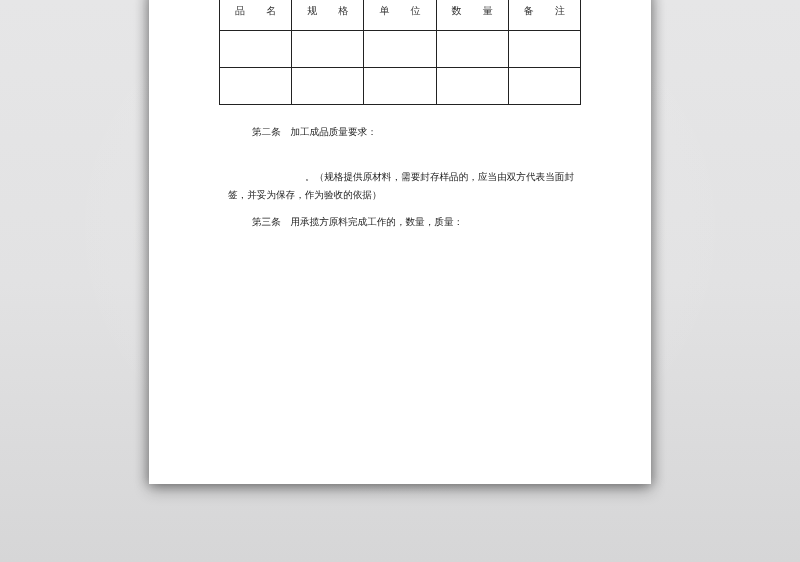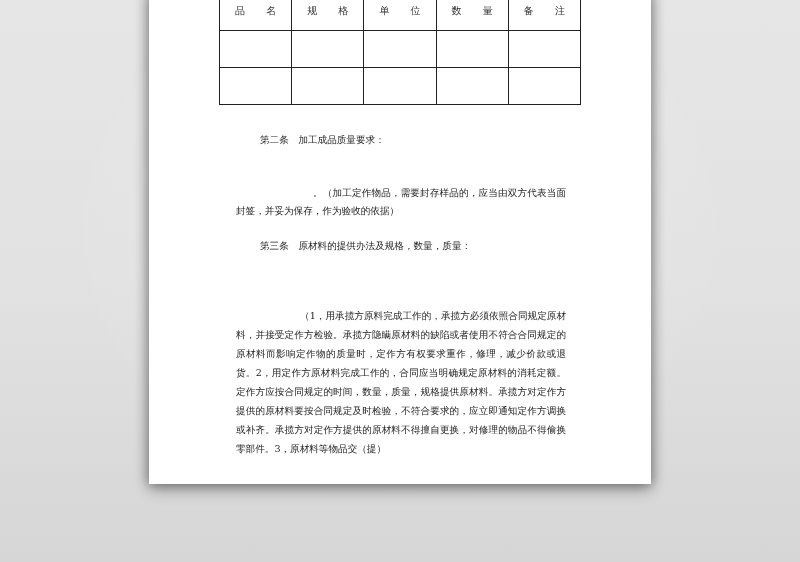--- a/index.html
+++ b/index.html
@@ -56,21 +56,21 @@
     .doc-body {
       position: absolute;
       left: 71px;
       top: 125px;
       width: 362px;
       font-size: 9.6px;
       color: #222;
       line-height: 18.7px;
     }
     .para {
-      margin: 16px;
+      margin: 8px;
       text-align: justify;
       text-align-last: left;
     }
     .article-head { text-indent: 24px; }
     .gap-lg { height: 18px; }
     .indent-mid { text-indent: 77px; }
     .indent-big { text-indent: 64px; }
     .dense { line-height: 19.1px; }
   </style>
 </head>
@@ -104,19 +104,18 @@
         <td></td>
         <td></td>
         <td></td>
       </tr>
     </tbody>
   </table>
 
   <div class="doc-body">
     <p class="para article-head">第二条　加工成品质量要求：</p>
     <div class="gap-lg"></div>
-    <p class="para indent-mid" style="margin-top:0px;">。（加工定作物品，需要封存样品的，应当由双方代表当面封签，并妥为保存，作为验收的依据）</p>
-    <p class="para article-head">第三条　原材料的提供办法及规格，数量，质量：</p>
+    <p class="para indent-mid" style="margin-top:0px;">。（规格提供原材料，需要封存样品的，应当由双方代表当面封签，并妥为保存，作为验收的依据）</p>
+    <p class="para article-head">第三条　用承揽方原料完成工作的，数量，质量：</p>
     <div class="gap-lg"></div>
-    <p class="para indent-big dense">（1，用承揽方原料完成工作的，承揽方必须依照合同规定原材料，并接受定作方检验。承揽方隐瞒原材料的缺陷或者使用不符合合同规定的原材料而影响定作物的质量时，定作方有权要求重作，修理，减少价款或退货。2，用定作方原材料完成工作的，合同应当明确规定原材料的消耗定额。定作方应按合同规定的时间，数量，质量，规格提供原材料。承揽方对定作方提供的原材料要按合同规定及时检验，不符合要求的，应立即通知定作方调换或补齐。承揽方对定作方提供的原材料不得擅自更换，对修理的物品不得偷换零部件。3，原材料等物品交（提）</p>
   </div>
 
 </div>
 
 </body></html>

